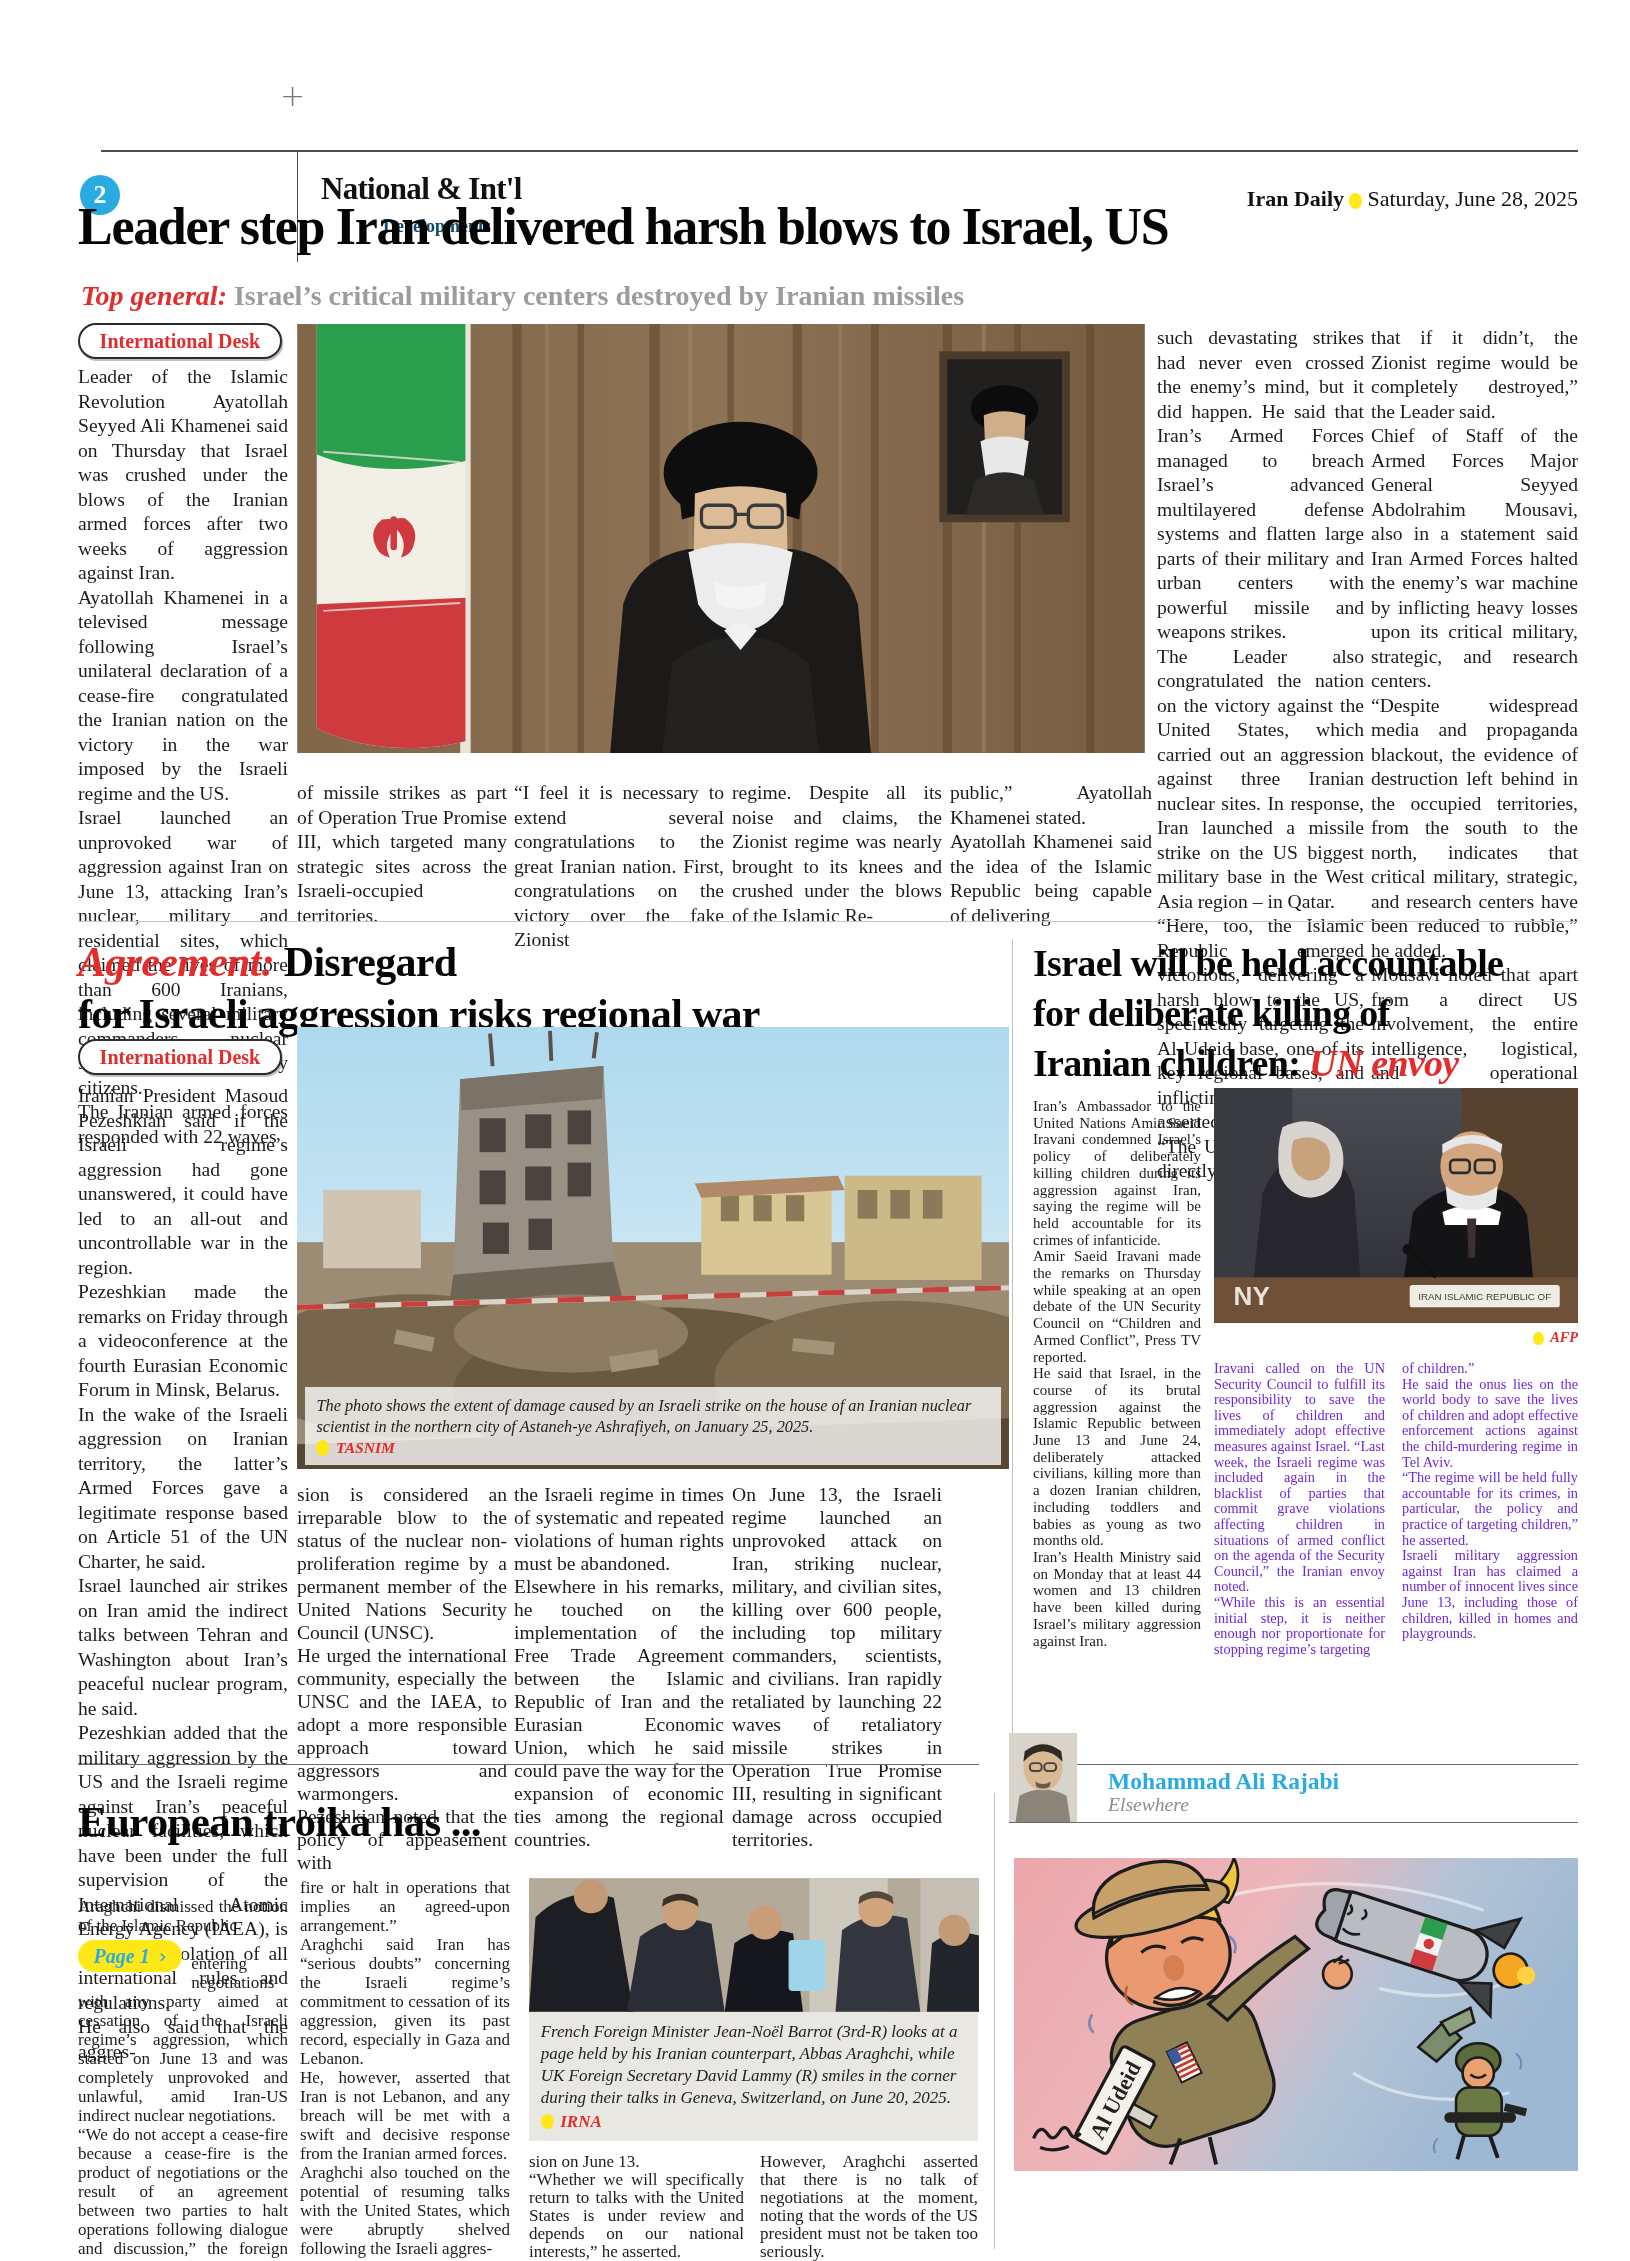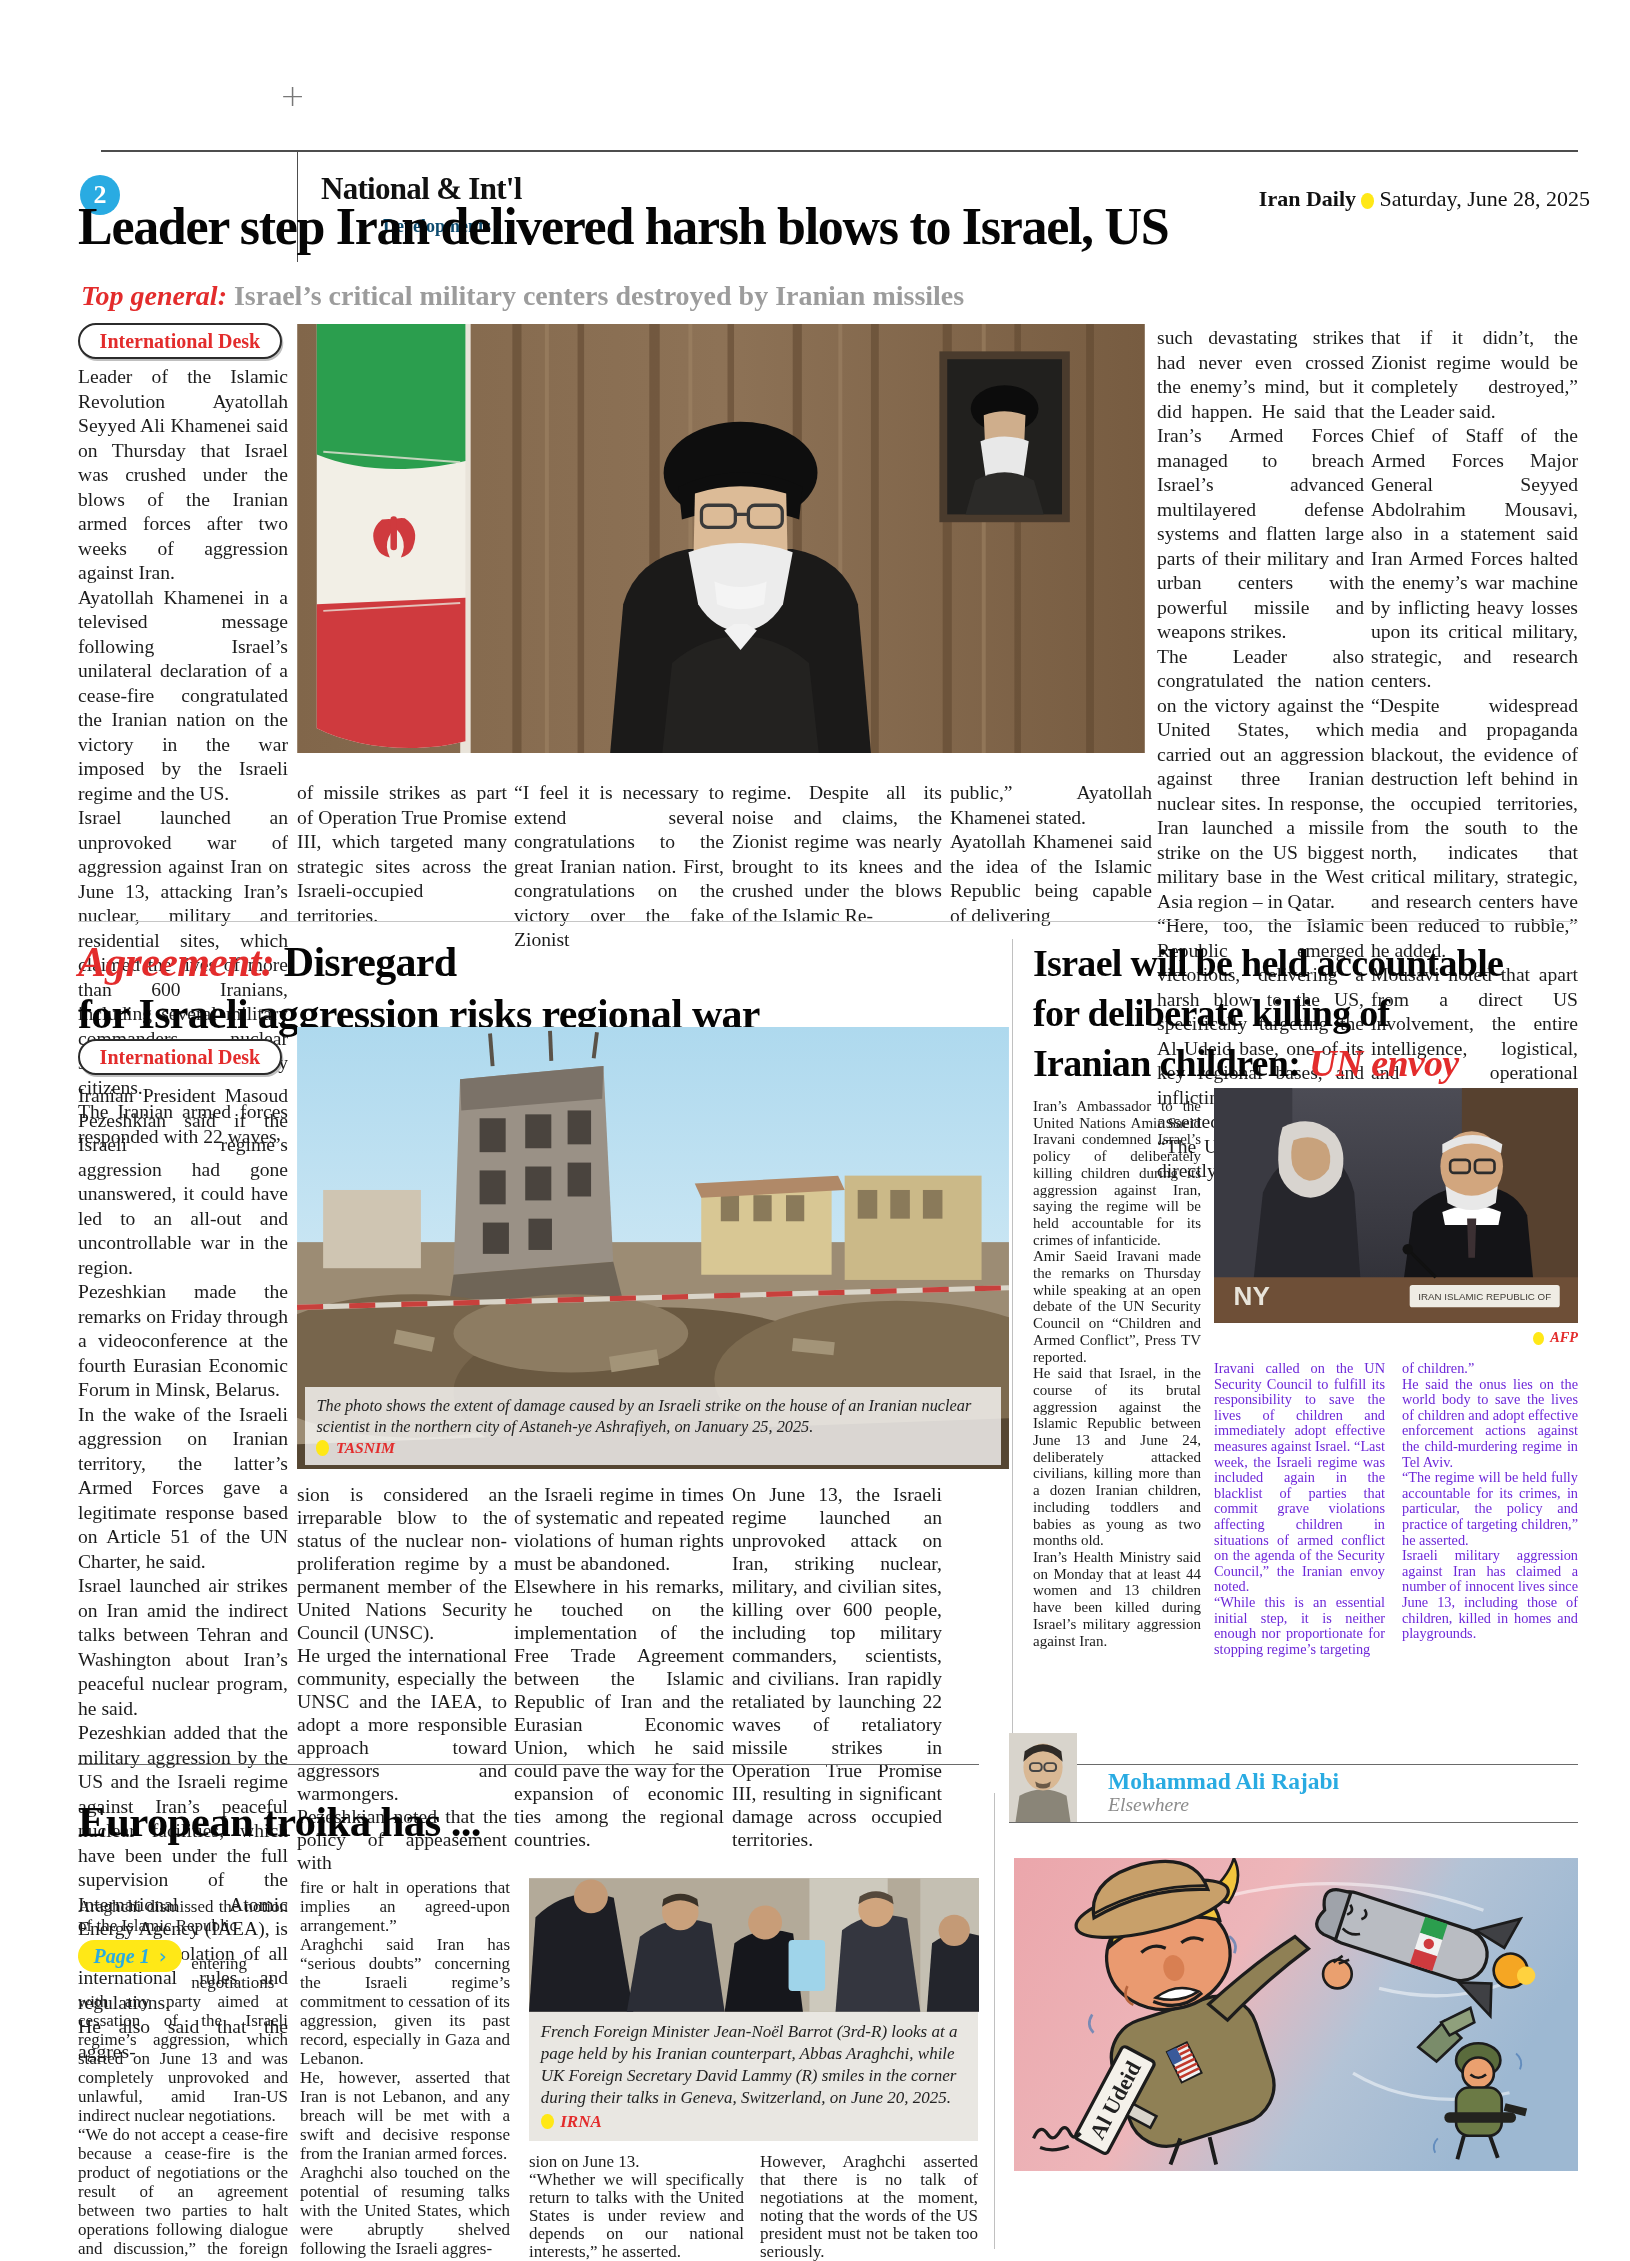--- a/index.html
+++ b/index.html
@@ -72,21 +72,21 @@
 <div class="abs crosshair" style="left:280px;top:78px;">+</div>
 <div class="hrule" style="left:101px;top:150px;width:1477px;"></div>
 <div class="vrule" style="left:297px;top:150px;height:112px;background:#4d4d4d;"></div>
 
 <div class="abs page-circle" style="left:80px;top:175px;">
   <span>2</span>
 </div>
 <div class="abs section-title" style="left:321px;top:171px;">National &amp; Int'l</div>
 <div class="abs section-sub" style="left:383px;top:216px;">Developments</div>
 
-<div class="abs dateline" style="right:40px;top:186px;">
+<div class="abs dateline" style="right:52px;top:186px;">
   <b>Iran Daily</b><span class="dot" style="margin:0 5.2px;"></span><span>Saturday, June 28, 2025</span>
 </div>
 
 <div class="abs headline-xl" style="left:78px;top:201px;width:1421px;">Leader step Iran delivered harsh blows to Israel, US</div>
 
 <div class="abs kicker" style="left:81px;top:280px;width:1434px;">
   <span class="klabel">Top general:</span><span class="ktext"> Israel’s critical military centers destroyed by Iranian missiles</span>
 </div>
 
 <div class="abs" style="left:78px;top:323px;">

